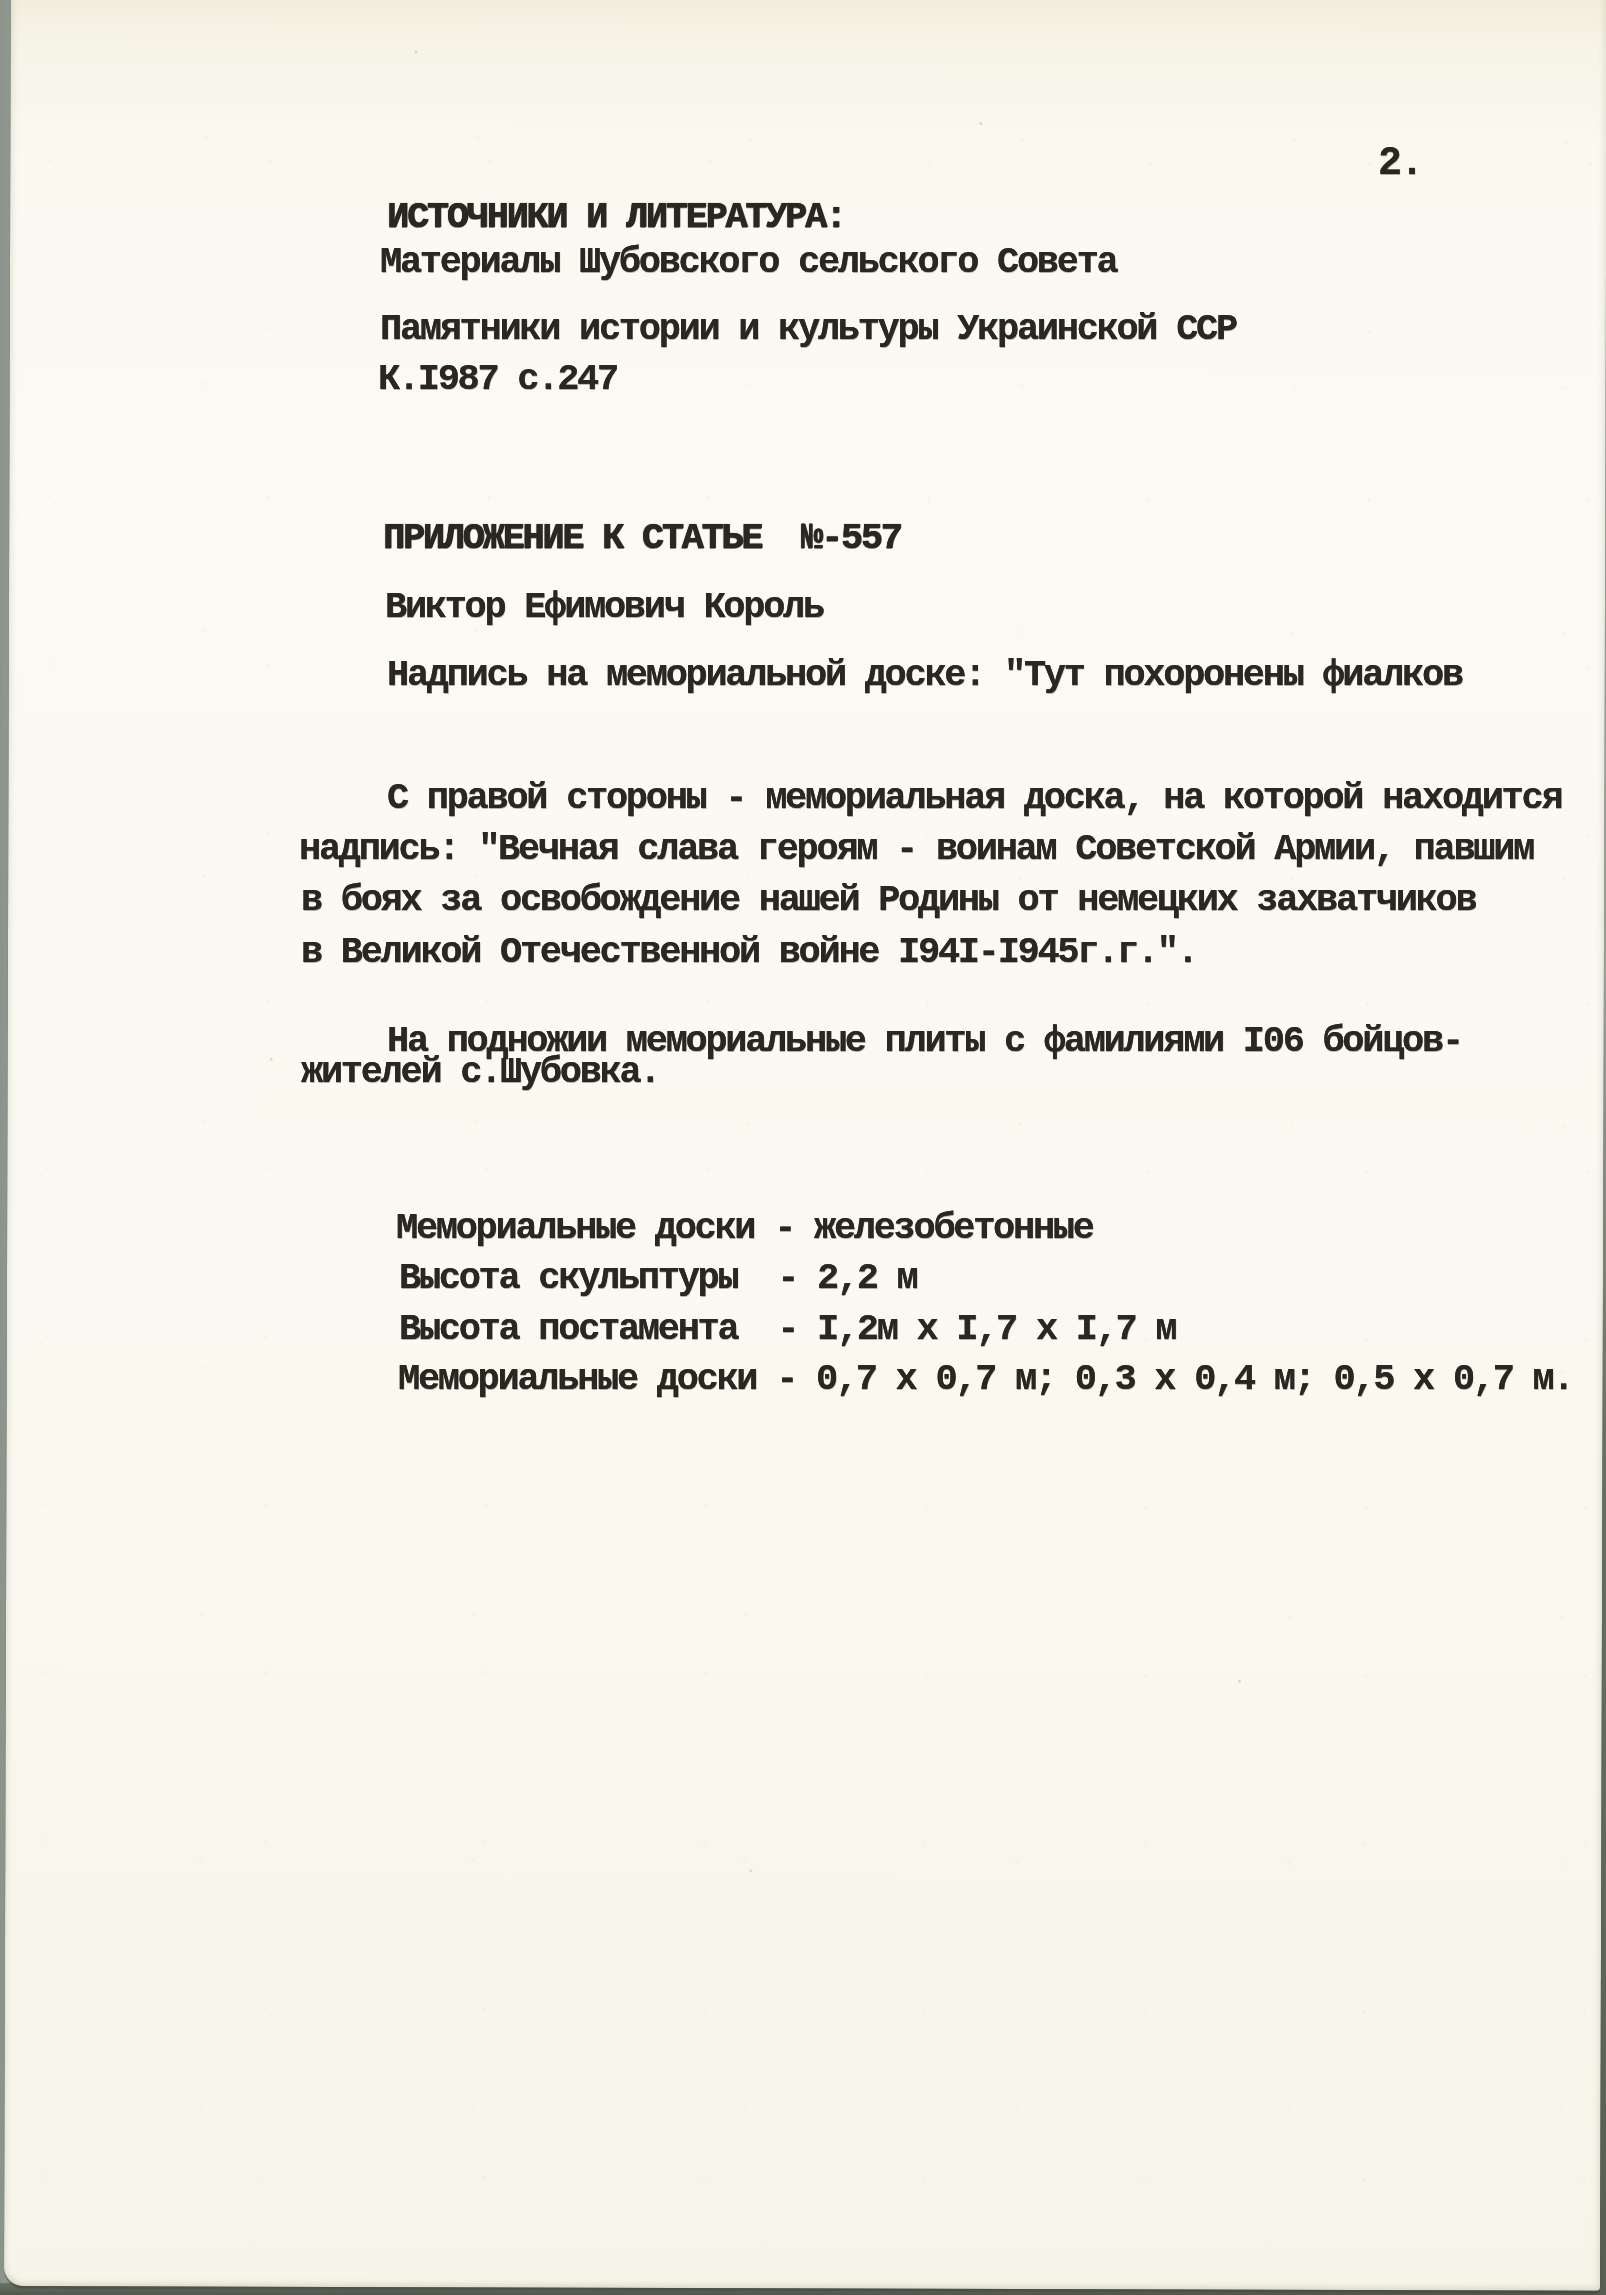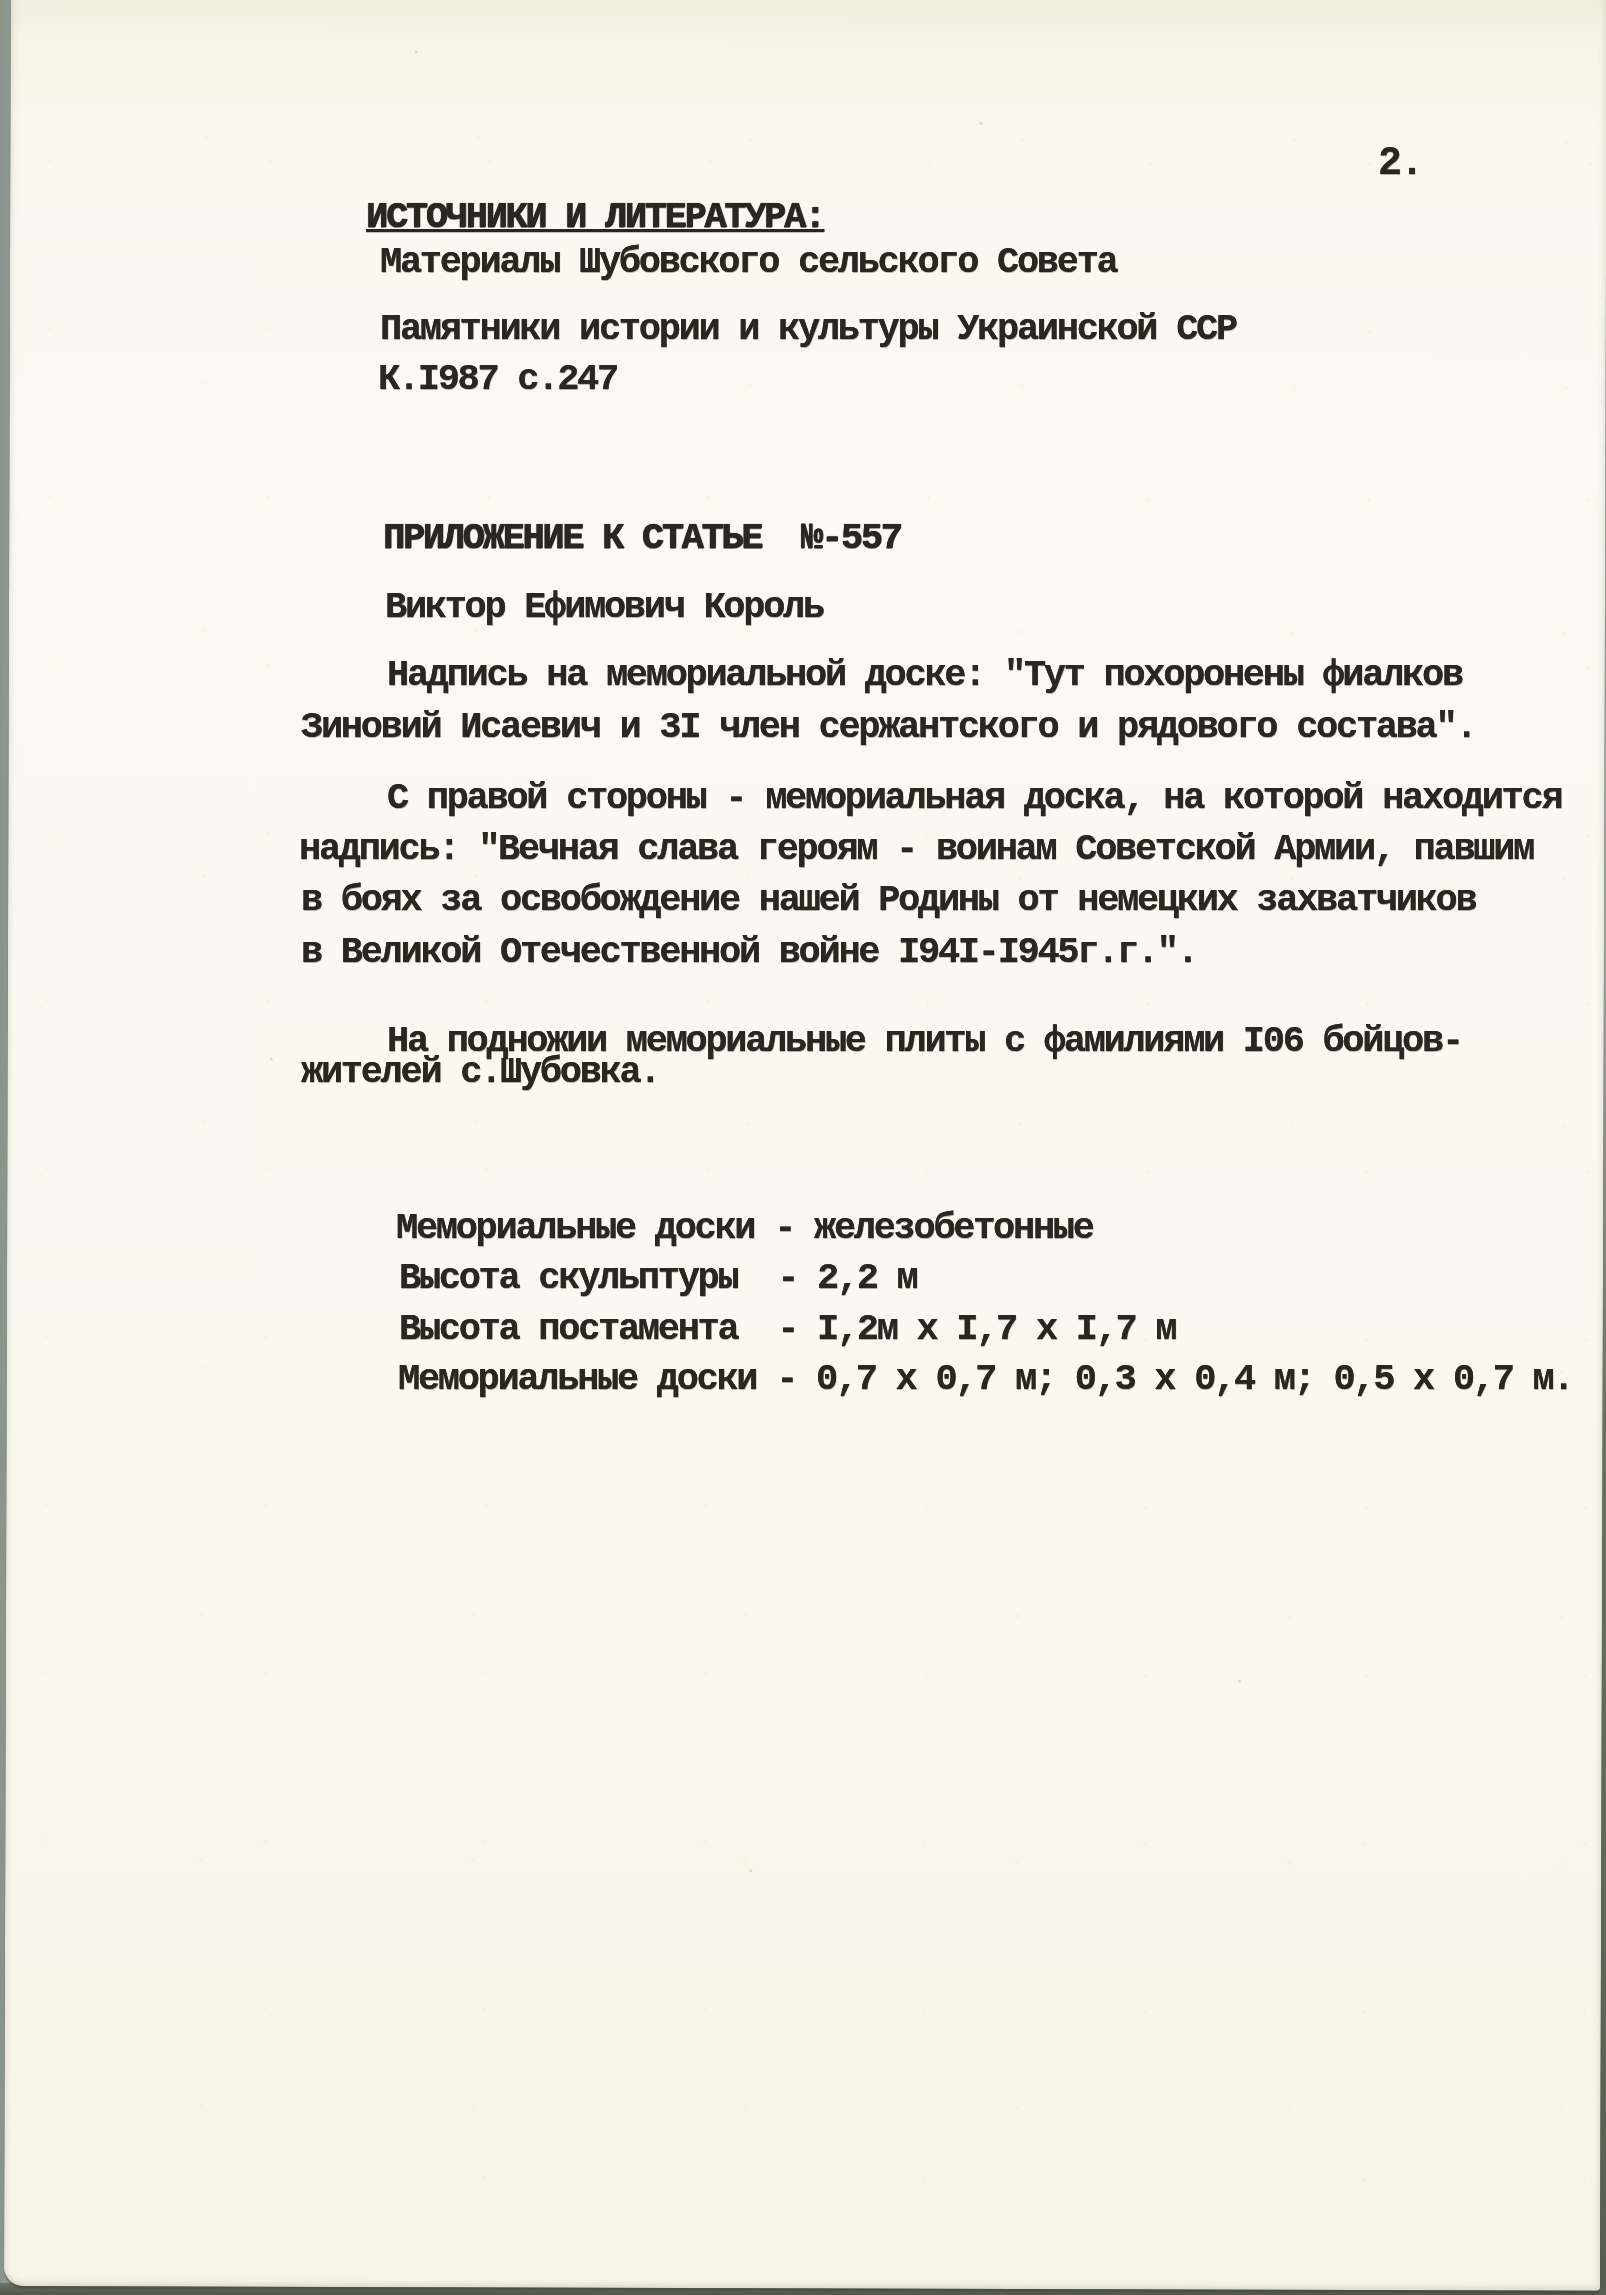--- a/index.html
+++ b/index.html
@@ -65,21 +65,21 @@
     letter-spacing: -2.3px;
     line-height: 1;
     color: #2a2620;
     text-shadow: 0 0 0.6px rgba(42,38,32,0.85), 0.4px 0.5px 0 rgba(42,38,32,0.35);
   }
   .heavy {
     text-shadow: 0 0 0.9px rgba(30,27,22,0.95), 0.8px 0 0 rgba(30,27,22,0.8), 0 0.5px 0 rgba(30,27,22,0.5);
   }
   .page-num { top: 144px; left: 1378px; font-size: 40px; letter-spacing: -1.9px; }
 
-  .p0  { top: 199px;  left: 366px; text-decoration: underline; }
+  .p0  { top: 199px;  left: 387px; }
   .p1  { top: 244px;  left: 380px; }
   .p2  { top: 311px;  left: 380px; }
   .p3  { top: 361px;  left: 378px; }
   .p4  { top: 520px;  left: 383px; }
   .p5  { top: 589px;  left: 385px; }
   .p6  { top: 657px; left: 387px; }
   .p7  { top: 709px; left: 301px; }
   .p8  { top: 780px; left: 387px; }
   .p9  { top: 831px; left: 299px; }
   .p10 { top: 882px; left: 301px; }
@@ -112,21 +112,20 @@
 
   <div class="tl page-num">2.</div>
 
   <div class="tl p0 heavy">ИСТОЧНИКИ И ЛИТЕРАТУРА:</div>
   <div class="tl p1">Материалы Шубовского сельского Совета</div>
   <div class="tl p2">Памятники истории и культуры Украинской ССР</div>
   <div class="tl p3">К.I987 с.247</div>
   <div class="tl p4 heavy">ПРИЛОЖЕНИЕ К СТАТЬЕ  №-557</div>
   <div class="tl p5">Виктор Ефимович Король</div>
   <div class="tl p6">Надпись на мемориальной доске: "Тут похоронены фиалков</div>
-  <div class="tl p7">Зиновий Исаевич и 3I член сержантского и рядового состава".</div>
   <div class="tl p8">С правой стороны - мемориальная доска, на которой находится</div>
   <div class="tl p9">надпись: "Вечная слава героям - воинам Советской Армии, павшим</div>
   <div class="tl p10">в боях за освобождение нашей Родины от немецких захватчиков</div>
   <div class="tl p11">в Великой Отечественной войне I94I-I945г.г.".</div>
   <div class="tl p12">На подножии мемориальные плиты с фамилиями I06 бойцов-</div>
   <div class="tl p13">жителей с.Шубовка.</div>
   <div class="tl p16">Мемориальные доски - железобетонные</div>
   <div class="tl p17">Высота скульптуры  - 2,2 м</div>
   <div class="tl p18">Высота постамента  - I,2м х I,7 х I,7 м</div>
   <div class="tl p19">Мемориальные доски - 0,7 х 0,7 м; 0,3 х 0,4 м; 0,5 х 0,7 м.</div>

